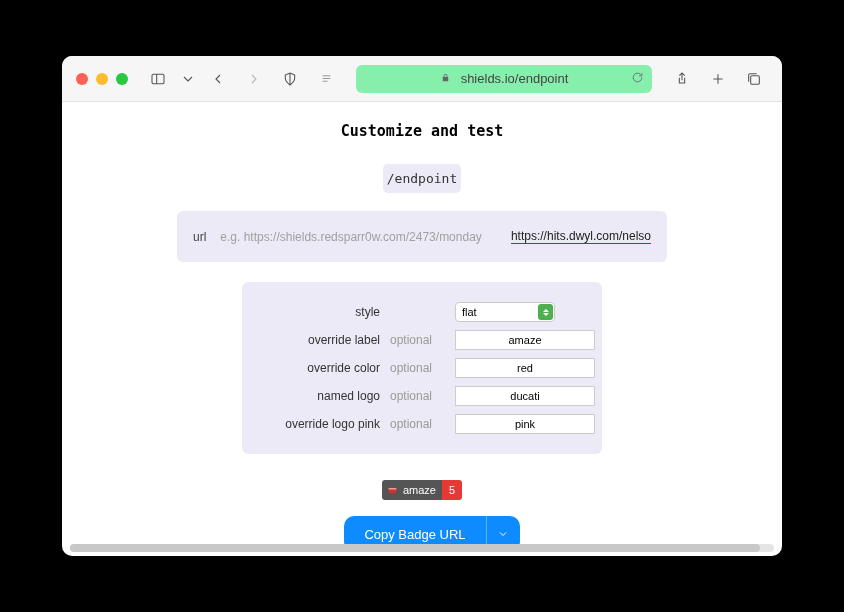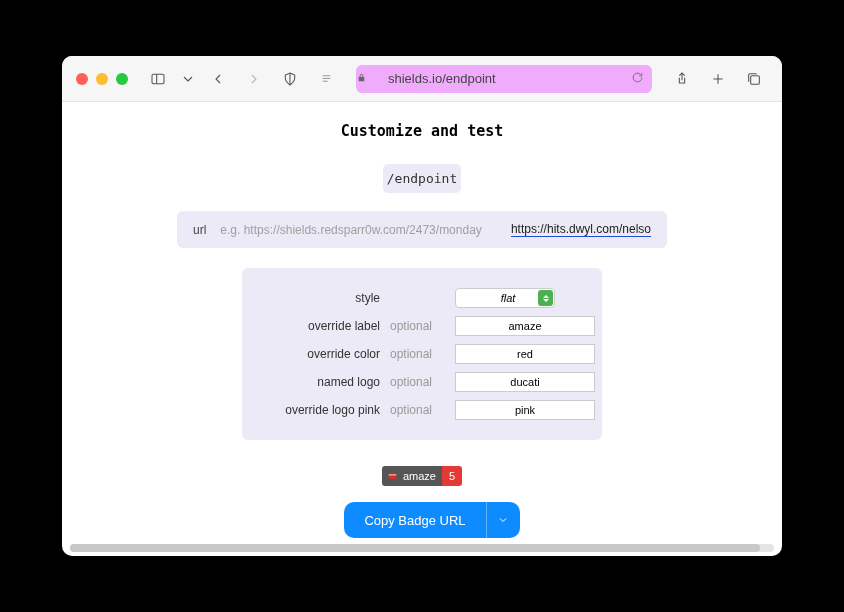--- a/index.html
+++ b/index.html
@@ -39,24 +39,24 @@
   .dot.green { background: #28c840; }
   .tb-btn {
     width: 28px; height: 26px;
     display: flex; align-items: center; justify-content: center;
     color: #555; border-radius: 5px;
   }
   .tb-btn svg { width: 16px; height: 16px; stroke: #555; fill: none; stroke-width: 1.6; }
   .addr {
     flex: 1;
     height: 28px;
-    background: #f0abfc;
+    background: #86efac;
     border-radius: 6px;
-    display: flex; align-items: center; 
-    gap: 21px;
+    display: flex; align-items: center; justify-content: center;
+    gap: 10px;
     font-size: 13px; color: #444;
     margin: 0 8px;
     position: relative;
   }
   .addr .lock svg { width: 11px; height: 11px; fill: #666; }
   .addr .reload { position: absolute; right: 8px; }
   .addr .reload svg { width: 13px; height: 13px; stroke: #666; fill: none; stroke-width: 1.6; }
   .reader { color: #888; }
   .reader svg { width: 13px; height: 13px; stroke: #888; }
   .page {
@@ -84,21 +84,21 @@
     border-radius: 5px;
     display: block;
     margin: 0 auto 18px;
     width: fit-content;
   }
   .url-row {
     background: #eceaf6;
     border-radius: 6px;
     width: 490px;
     margin: 0 auto 20px;
-    padding: 11px 16px;
+    padding: 18px 16px;
     display: flex; align-items: center; gap: 14px;
     font-size: 12px;
   }
   .url-row .lbl { color: #444; }
   .url-row .eg { color: #a0a0a0; flex: 1; white-space: nowrap; overflow: hidden; }
   .url-row .val { color: #222; border-bottom: 1px solid #1d4ed8; font-size: 12px; white-space: nowrap; }
   .options {
     background: #eceaf6;
     border-radius: 6px;
     width: 360px;
@@ -121,23 +121,22 @@
     height: 20px;
     font-size: 11px;
     border: 1px solid #ccc;
     text-align: center;
     font-family: inherit;
     background: #fff;
   }
   .opt-row .select-wrap { position: relative; width: 100px; }
   .opt-row .select-wrap select {
     width: 100px; appearance: none; -webkit-appearance: none;
-    text-align: center; padding-left: 6px; border-radius: 4px;
+    text-align: left; padding-left: 6px; border-radius: 4px;
     border: 1px solid #ccc;
-    font-style: italic;
   }
   .select-arrows {
     position: absolute; right: 2px; top: 2px;
     width: 15px; height: 16px; background: #4CAF50;
     border-radius: 3px; display: flex; flex-direction: column;
     align-items: center; justify-content: center; pointer-events: none;
   }
   .select-arrows::before, .select-arrows::after {
     content: ''; width: 0; height: 0; border-left: 3px solid transparent;
     border-right: 3px solid transparent;

